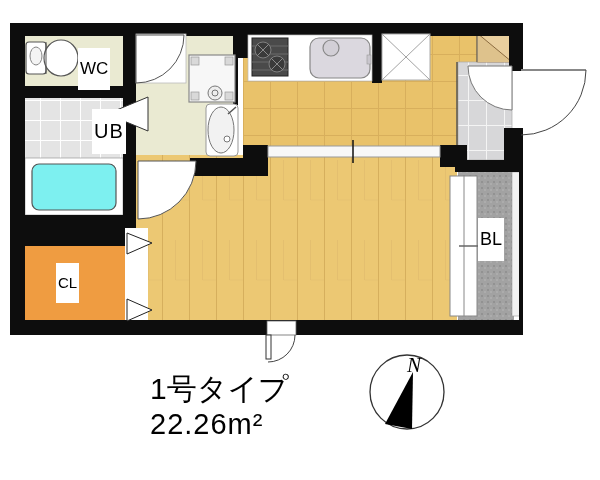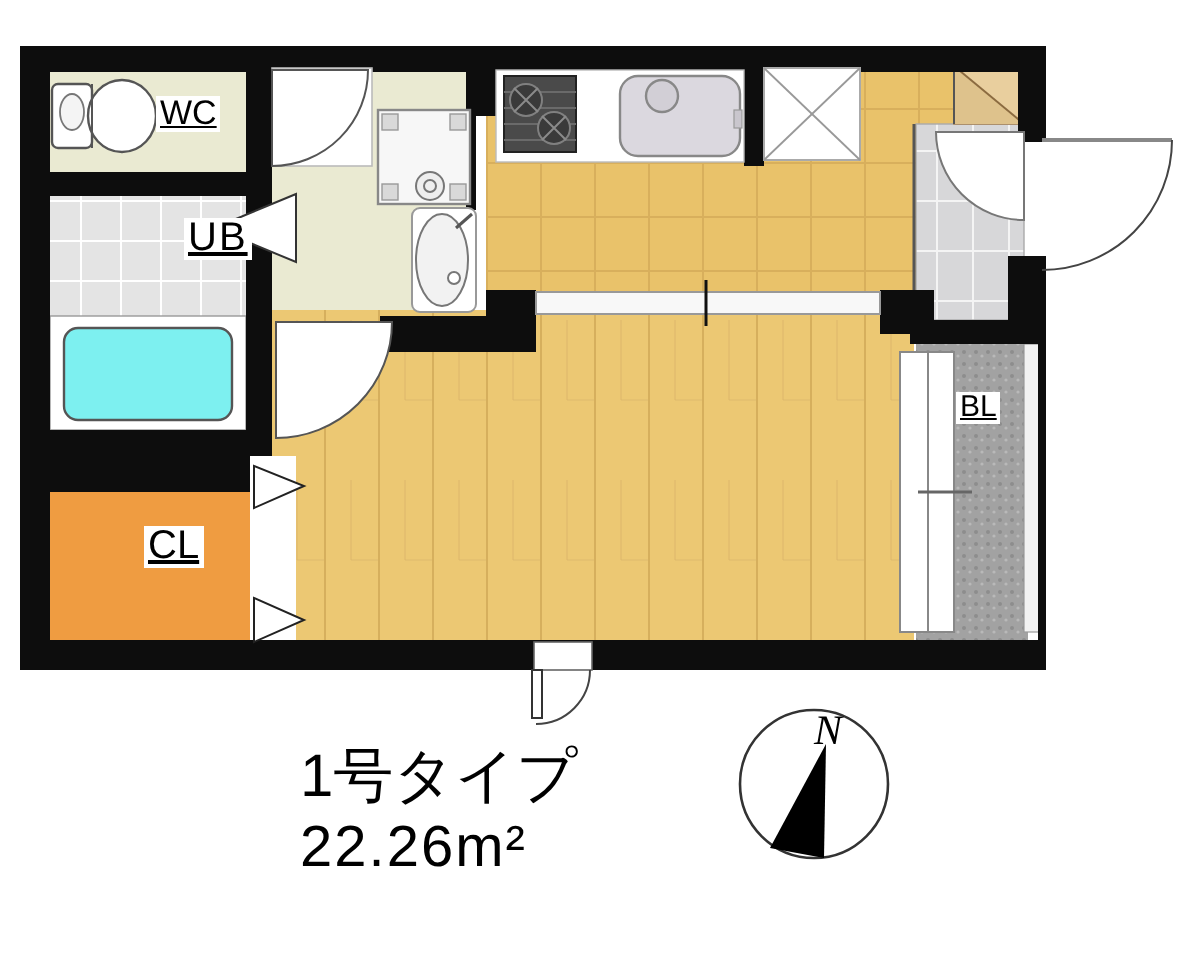--- a/index.html
+++ b/index.html
@@ -3,28 +3,28 @@
 <meta charset="utf-8">
 <style>
   html,body{margin:0;padding:0;background:#fff;}
   .stage{
     position:relative;width:600px;height:480px;background:#fff;overflow:hidden;
     font-family:"Liberation Sans","DejaVu Sans",sans-serif;color:#000;
   }
   .stage svg{position:absolute;left:0;top:0;}
   .lbl{
     position:absolute;background:#fff;color:#000;text-align:center;
-    line-height:1.06;padding:0 2px;white-space:nowrap;text-decoration:underline;
+    line-height:1.06;padding:12px 2px;white-space:nowrap;
   }
   .lbl-wc{left:78px;top:48px;font-size:17px;}
   .lbl-ub{left:48px;top:109px;font-size:20px;letter-spacing:1px;margin-left:44px;}
   .lbl-washroom{left:143px;top:110px;font-size:19px;letter-spacing:1px;}
-  .lbl-cl{left:72px;top:263px;font-size:20px;}
+  .lbl-cl{left:56px;top:263px;font-size:15px;}
   .lbl-main{left:253px;top:243px;font-size:17px;}
-  .lbl-bl{left:478px;top:196px;font-size:15px;}
+  .lbl-bl{left:478px;top:218px;font-size:18px;}
   .caption{
     position:absolute;left:150px;top:371px;width:240px;text-align:left;
     background:transparent;line-height:1.2;
   }
   .caption .type{font-size:30px;}
   .caption .area{font-size:29px;letter-spacing:1px;}
 </style>
 </head>
 <body>
 

